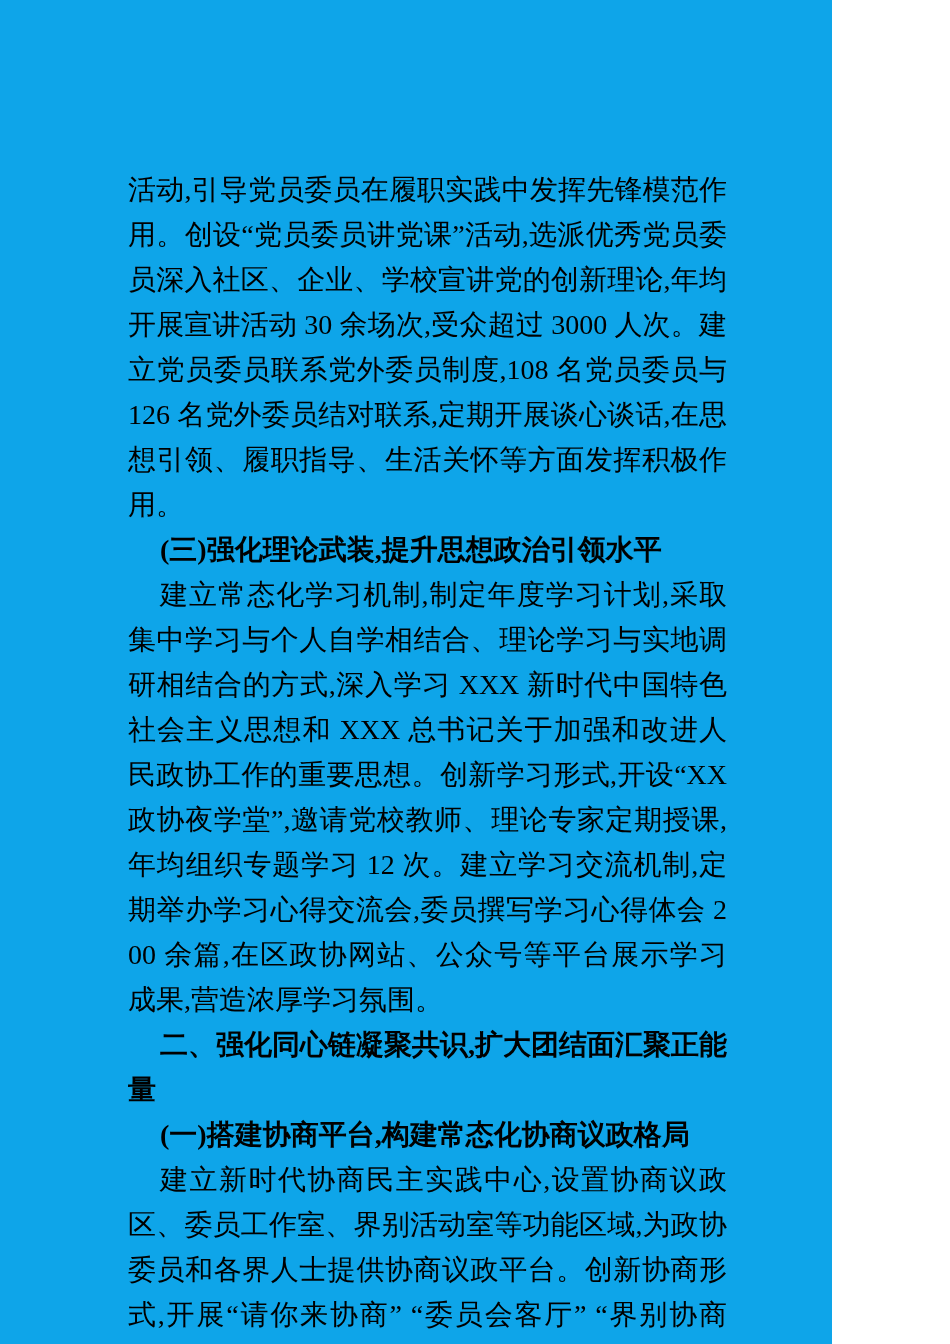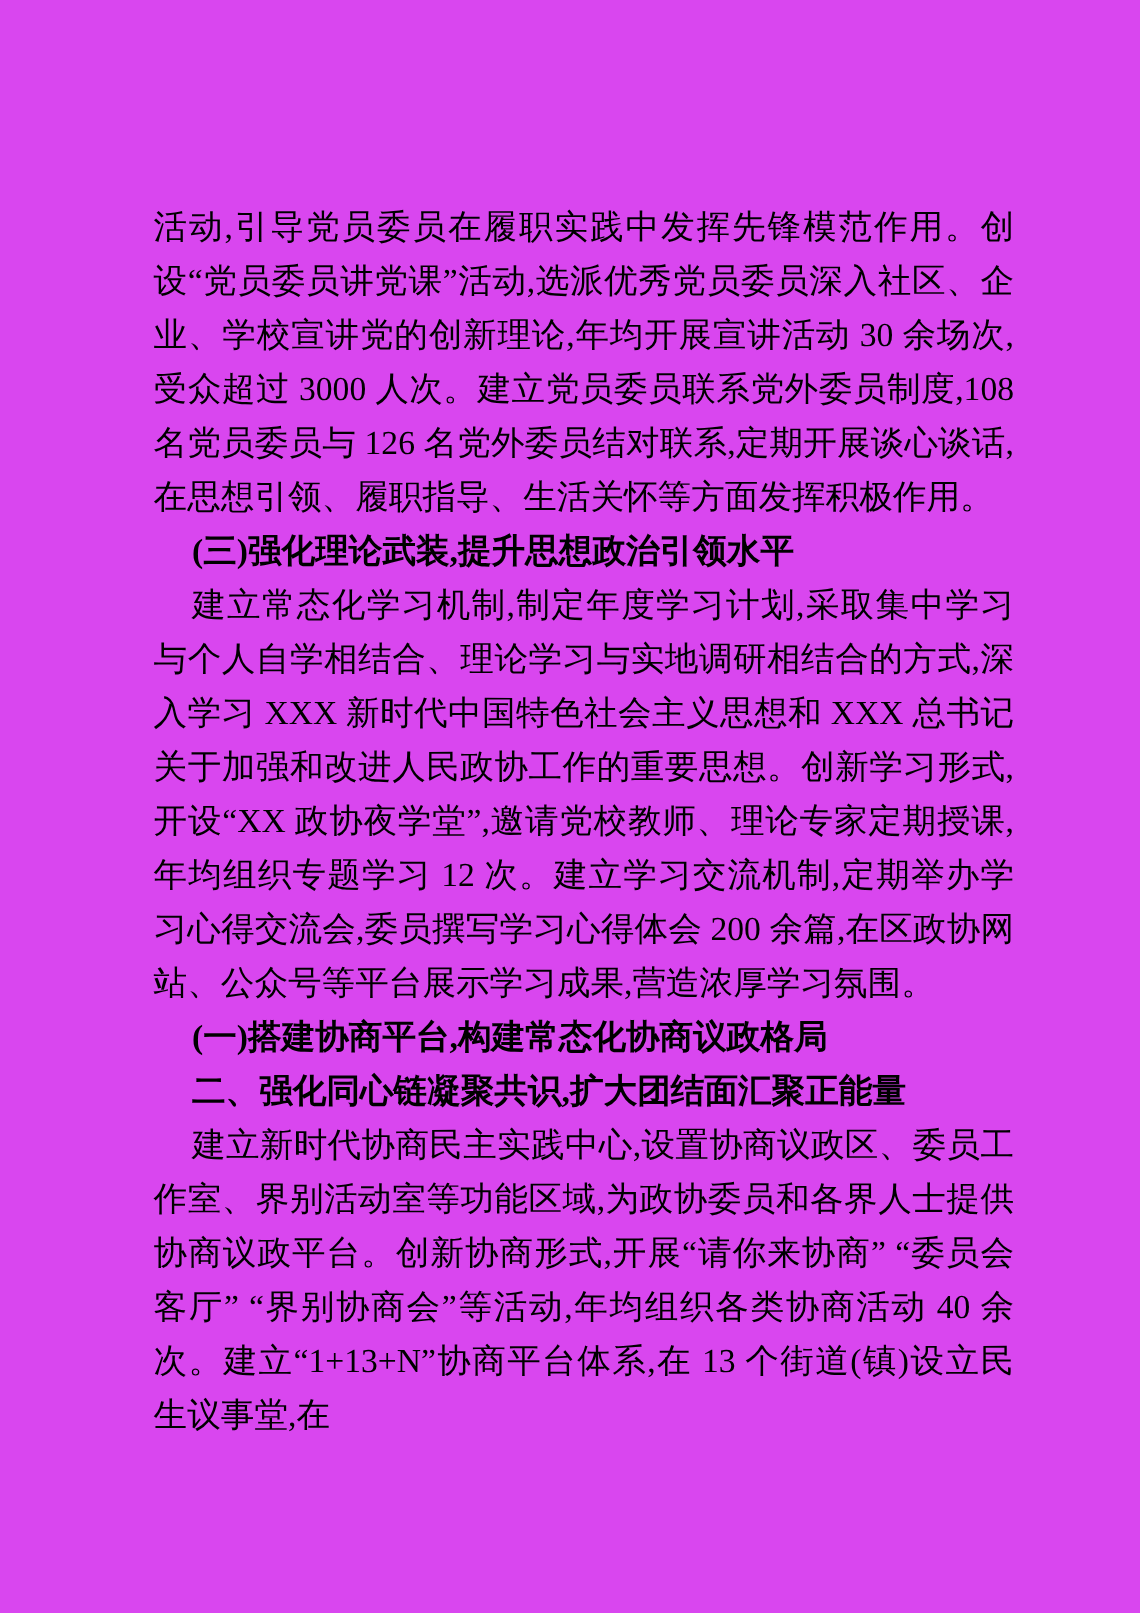--- a/index.html
+++ b/index.html
@@ -2,23 +2,23 @@
 <html><head>
 <meta charset="utf-8">
 <style>
   html, body {
     margin: 0;
     padding: 0;
     background: #ffffff;
   }
   .page {
     position: relative;
-    width: 950px;
+    width: 832px;
     height: 1344px;
-    background: #d946ef;
+    background: #0ea5e9;
     box-sizing: border-box;
     padding: 167px 105px 12px 128px;
     overflow: hidden;
   }
   .page p {
     margin: 0;
     padding: 0;
     color: #000000;
     font-family: "Liberation Serif", "DejaVu Serif", serif;
     font-size: 28px;
@@ -43,18 +43,18 @@
 </head>
 <body>
 
 <div class="page">
   <p class="body-text">活动,引导党员委员在履职实践中发挥先锋模范作用。创设“党员委员讲党课”活动,选派优秀党员委员深入社区、企业、学校宣讲党的创新理论,年均开展宣讲活动 30 余场次,受众超过 3000 人次。建立党员委员联系党外委员制度,108 名党员委员与 126 名党外委员结对联系,定期开展谈心谈话,在思想引领、履职指导、生活关怀等方面发挥积极作用。</p>
 
   <p class="indent subsection-heading">(三)强化理论武装,提升思想政治引领水平</p>
 
   <p class="indent body-text">建立常态化学习机制,制定年度学习计划,采取集中学习与个人自学相结合、理论学习与实地调研相结合的方式,深入学习 XXX 新时代中国特色社会主义思想和 XXX 总书记关于加强和改进人民政协工作的重要思想。创新学习形式,开设“XX 政协夜学堂”,邀请党校教师、理论专家定期授课,年均组织专题学习 12 次。建立学习交流机制,定期举办学习心得交流会,委员撰写学习心得体会 200 余篇,在区政协网站、公众号等平台展示学习成果,营造浓厚学习氛围。</p>
 
+  <p class="indent chapter-heading">二、强化同心链凝聚共识,扩大团结面汇聚正能量</p>
+
   <p class="indent subsection-heading">(一)搭建协商平台,构建常态化协商议政格局</p>
-
-  <p class="indent chapter-heading">二、强化同心链凝聚共识,扩大团结面汇聚正能量</p>
 
   <p class="indent body-text">建立新时代协商民主实践中心,设置协商议政区、委员工作室、界别活动室等功能区域,为政协委员和各界人士提供协商议政平台。创新协商形式,开展“请你来协商” “委员会客厅” “界别协商会”等活动,年均组织各类协商活动 40 余次。建立“1+13+N”协商平台体系,在 13 个街道(镇)设立民生议事堂,在</p>
 </div>
 
 </body></html>

